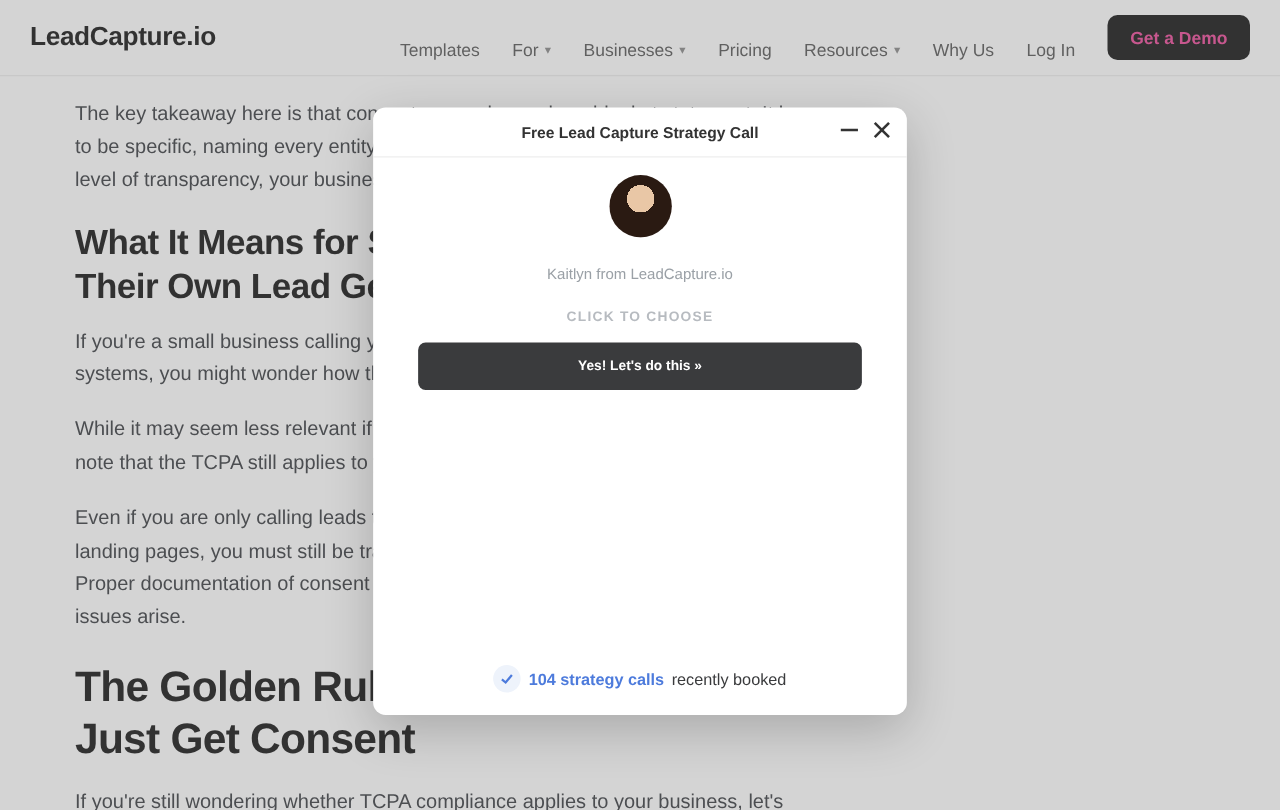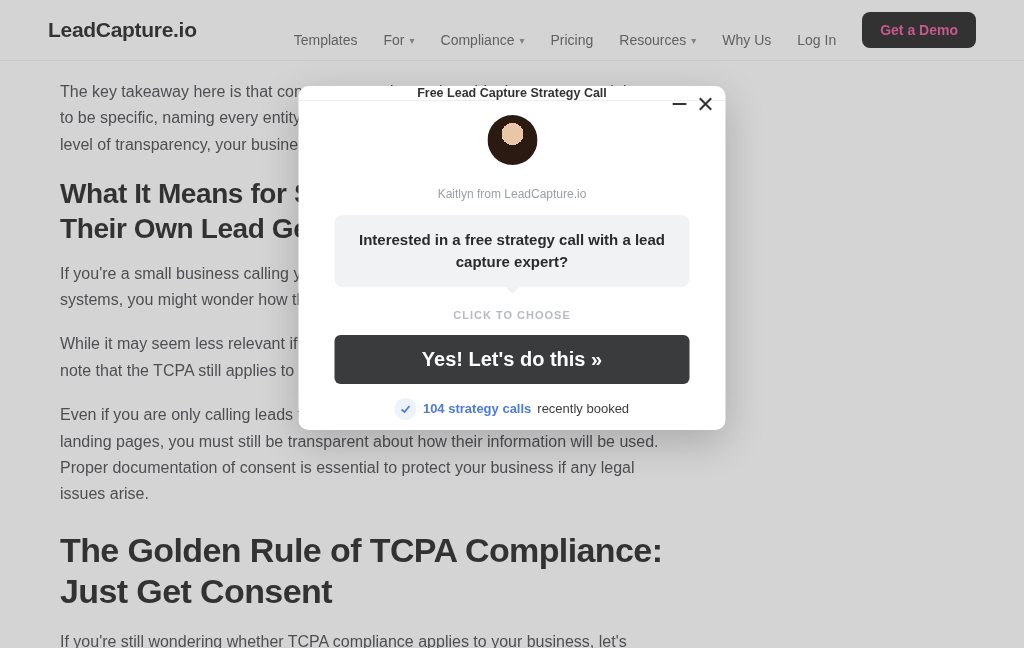--- a/index.html
+++ b/index.html
@@ -2,21 +2,21 @@
 <html><head>
 <meta charset="utf-8">
 <style>
   * { box-sizing: border-box; margin: 0; padding: 0; }
   html, body { width: 1024px; height: 648px; overflow: hidden; font-family: -apple-system, Helvetica, Arial, sans-serif; }
   body { background: #fff; position: relative; }
 
   
   .nav {
     display: flex; align-items: center; justify-content: space-between;
-    padding: 12px 48px; border-bottom: 1px solid #eee; background: #fff;
+    padding: 12px 24px; border-bottom: 1px solid #eee; background: #fff;
   }
   .logo { font-weight: 800; font-size: 21px; color: #111; letter-spacing: -0.3px; }
   .nav-links { display: flex; align-items: flex-end; gap: 26px; }
   .nav-link { font-size: 14px; color: #555; cursor: pointer; display: flex; align-items: center; gap: 5px; }
   .caret { font-size: 10px; color: #888; }
   .cta {
     background: #111; color: #ec4899; border: none; border-radius: 8px;
     padding: 10px 18px; font-size: 14px; font-weight: 700; cursor: pointer;
   }
 
@@ -28,21 +28,21 @@
   .inner h1 { font-size: 34px; line-height: 1.2; font-weight: 800; color: #111; margin: 22px 0 18px; letter-spacing: -0.6px; }
 
   
   .overlay {
     position: absolute; inset: 0; background: rgba(120,120,120,0.32);
   }
 
   
   .modal {
     position: absolute; top: 86px; left: 50%; transform: translateX(-50%);
-    width: 427px; height: 344px; background: #fff; border-radius: 10px;
+    width: 427px; height: 486px; background: #fff; border-radius: 10px;
     box-shadow: 0 12px 40px rgba(0,0,0,0.20);
     display: flex; flex-direction: column;
   }
   .modal-head {
     display: flex; align-items: center; justify-content: center;
     position: relative; height: 40px; border-bottom: 1px solid #eee;
   }
   .modal-title { font-size: 12.5px; color: #333; font-weight: 600; }
   .modal-ctrls { position: absolute; right: 12px; top: 10px; display: flex; gap: 10px; }
   .modal-ctrl { width: 16px; height: 16px; cursor: pointer; color: #333; display:flex; align-items:center; justify-content:center; }
@@ -60,21 +60,21 @@
     padding: 14px 22px; text-align: center; font-size: 15px; font-weight: 600;
     color: #2a2b2d; line-height: 1.45; position: relative; width: 100%;
   }
   .bubble::after {
     content: ""; position: absolute; left: 50%; bottom: -7px; margin-left: -7px;
     border: 7px solid transparent; border-top-color: #f1f2f4; border-bottom: none;
   }
   .choose-label { margin-top: 22px; font-size: 11px; letter-spacing: 1px; color: #b7bbc0; font-weight: 600; }
   .primary-btn {
     margin-top: 14px; width: 100%; background: #3a3b3d; color: #fff;
-    border: none; border-radius: 6px; padding: 13px 10px; font-size: 20px;
+    border: none; border-radius: 6px; padding: 13px 10px; font-size: 11px;
     font-weight: 600; cursor: pointer;
   }
 
   .modal-foot {
     padding: 14px 0 18px; font-size: 13px; color: #3a3b3d;
     display:flex; align-items:center; justify-content:center; gap:6px;
   }
   .check-badge {
     width: 22px; height: 22px; border-radius: 50%; background: #eef3fb;
     display: inline-flex; align-items: center; justify-content: center;
@@ -89,21 +89,21 @@
   <div class="logo">LeadCapture.io</div>
   <div class="nav-links">
     <div class="nav-link">
         <span>Templates</span>
       </div>
     <div class="nav-link">
         <span>For</span>
         <span class="caret">▾</span>
       </div>
     <div class="nav-link">
-        <span>Compliance</span>
+        <span>Businesses</span>
         <span class="caret">▾</span>
       </div>
     <div class="nav-link">
         <span>Pricing</span>
       </div>
     <div class="nav-link">
         <span>Resources</span>
         <span class="caret">▾</span>
       </div>
     <div class="nav-link">
@@ -145,21 +145,20 @@
             <line x1="2" y1="2" x2="12" y2="12" stroke="#333" stroke-width="1.8"></line>
             <line x1="12" y1="2" x2="2" y2="12" stroke="#333" stroke-width="1.8"></line>
           </svg>
       </div>
     </div>
   </div>
 
   <div class="modal-body">
     <div class="avatar"></div>
     <div class="agent">Kaitlyn from LeadCapture.io</div>
-    <div class="bubble">Interested in a free strategy call with a lead capture expert?</div>
     <div class="choose-label">CLICK TO CHOOSE</div>
     <button class="primary-btn">Yes! Let's do this »</button>
   </div>
 
   <div class="modal-foot">
     <span class="check-badge">
       <svg viewBox="0 0 12 12">
           <polyline points="2,6.5 5,9 10,3" fill="none" stroke="#4d7bdc" stroke-width="1.8"></polyline>
         </svg>
     </span>

